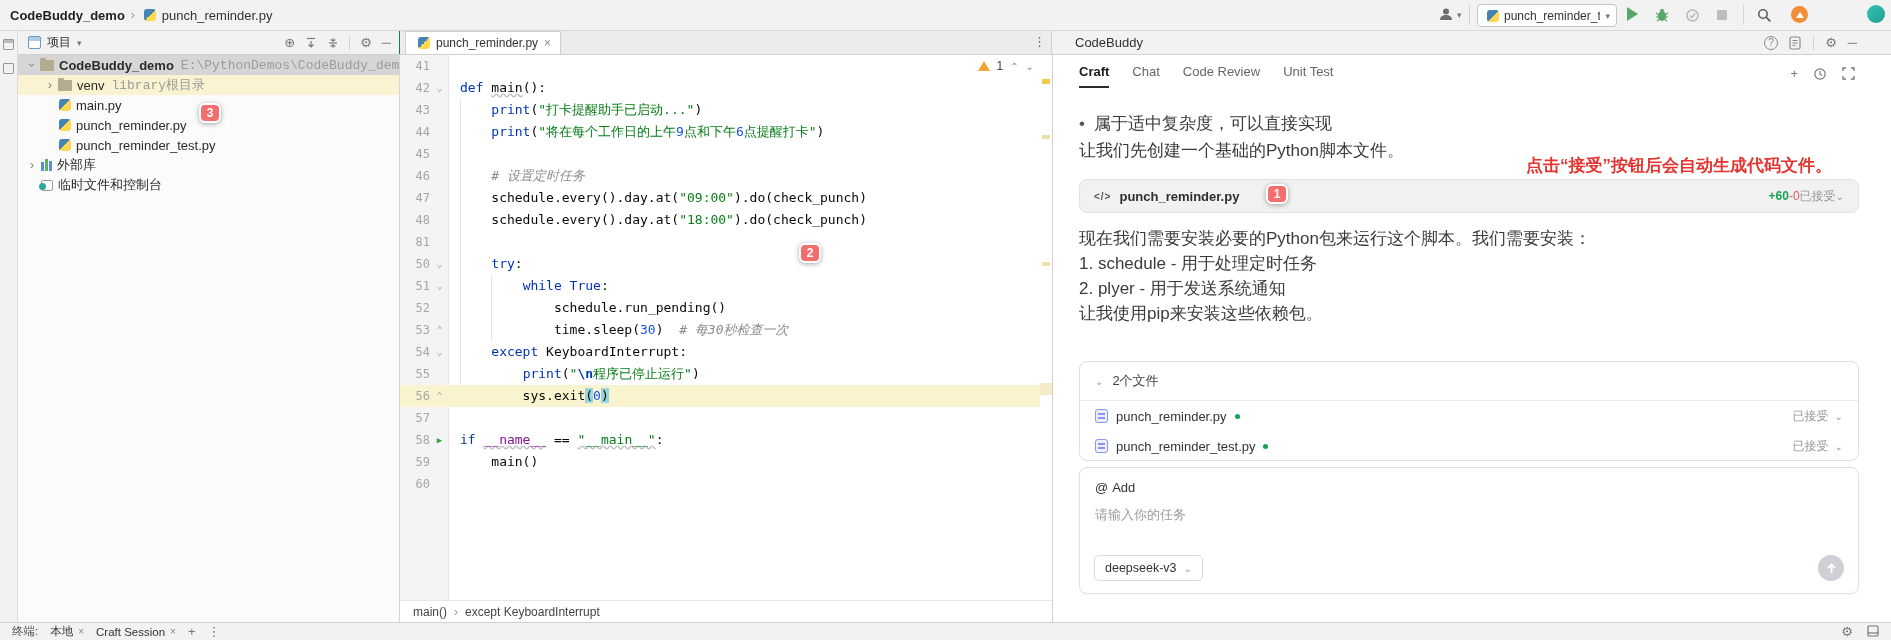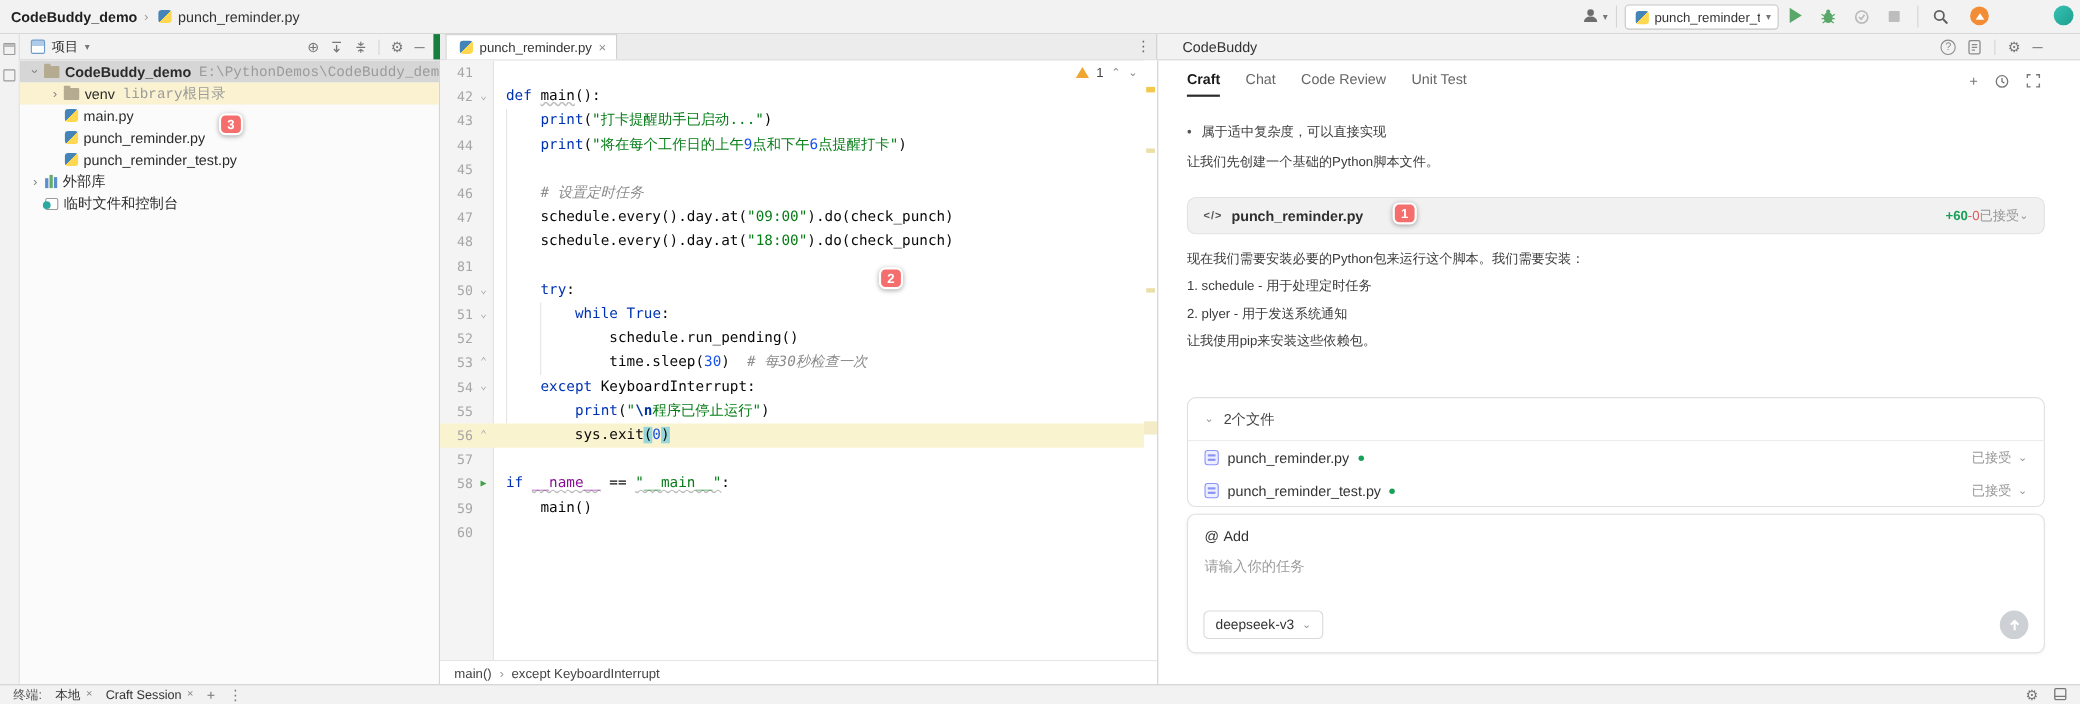--- a/index.html
+++ b/index.html
@@ -22,21 +22,21 @@
   .run-config .name { font-size:12px; color:#333; white-space:nowrap; overflow:hidden; }
   .play-btn { position:absolute; left:196px; top:7px; width:0; height:0; border-left:11px solid #59A869; border-top:7px solid transparent; border-bottom:7px solid transparent; }
   .ico-slot { position:absolute; top:6px; width:18px; height:18px; display:flex; align-items:center; justify-content:center; }
   .tb-div2 { position:absolute; left:312px; top:5px; height:20px; width:1px; background:#D4D4D4; }
   .orange-circle { position:absolute; left:360px; top:6px; width:17px; height:17px; border-radius:50%; background:#F28C35; display:flex; align-items:center; justify-content:center; }
   .orange-circle .arr { width:0; height:0; border-bottom:6px solid #fff; border-left:4px solid transparent; border-right:4px solid transparent; }
   .teal-circle { position:absolute; left:436px; top:5px; width:18px; height:18px; border-radius:50%; background:linear-gradient(135deg,#35C3B4,#1E9E8E); }
 
   
   #row2 { position:absolute; left:0; top:31px; width:1891px; height:24px; background:#F2F2F2; border-bottom:1px solid #D0D0D0; }
-  .proj-header { position:absolute; left:18px; top:0; width:382px; height:23px; border-right:6px solid #15803d; }
+  .proj-header { position:absolute; left:18px; top:0; width:382px; height:23px; border-right:1px solid #15803d; }
   .ph-left { position:absolute; left:10px; top:0; height:23px; display:flex; align-items:center; gap:6px; }
   .proj-ico { width:13px; height:13px; border:1px solid #6E9BC8; background:linear-gradient(180deg,#AECBEA 0 40%,#fff 40%); border-radius:2px; }
   .ph-title { font-size:12px; color:#333; }
   .ph-icons { position:absolute; right:8px; top:0; height:23px; display:flex; align-items:center; gap:10px; color:#777; }
   .gico { font-size:13px; color:#777; line-height:1; cursor:default; }
   .vdiv { width:1px; height:14px; background:#D4D4D4; }
 
   .tabbar { position:absolute; left:400px; top:0; width:652px; height:23px; background:#ECECEC; border-right:1px solid #D0D0D0; }
   .ed-tab { position:absolute; left:5px; top:0; height:23px; background:#FFF; border:1px solid #D0D0D0; border-bottom:none; display:flex; align-items:center; gap:6px; padding:0 9px; }
   .ed-tab .name { font-size:12px; color:#333; }
@@ -104,21 +104,21 @@
 
   
   #crumbbar { position:absolute; left:400px; top:600px; width:652px; height:22px; background:#FFF; border-top:1px solid #E6E6E6; display:flex; align-items:center; gap:7px; padding-left:13px; font-size:12px; color:#444; }
 
   
   #rightpanel { position:absolute; left:1052px; top:55px; width:839px; height:567px; background:#FFF; border-left:1px solid #D0D0D0; }
   #cb-tabs { position:absolute; left:26px; top:9px; display:flex; gap:23px; }
   .cb-tab { font-size:13px; color:#666; padding-bottom:7px; cursor:default; }
   .cb-tab.active { color:#1a1a1a; font-weight:bold; border-bottom:2px solid #2b2b2b; }
   .tabrow-icons { position:absolute; right:36px; top:12px; display:flex; gap:15px; color:#777; }
-  .cb-text { position:absolute; left:26px; color:#3b3b3b; font-size:12px; }
+  .cb-text { position:absolute; left:26px; color:#3b3b3b; font-size:17px; }
   .bullet-dot { display:inline-block; margin-right:9px; color:#555; }
   .annotation { position:absolute; right:59px; top:99px; font-size:17px; font-weight:bold; color:#E3342F;
     text-shadow:-1px -1px 0 #fff,1px -1px 0 #fff,-1px 1px 0 #fff,1px 1px 0 #fff,0 0 4px #fff,0 0 6px rgba(255,255,255,.9); }
   .filecard { position:absolute; left:26px; top:124px; width:780px; height:34px; background:#F1F1F1; border:1px solid #E2E2E2; border-radius:8px; display:flex; align-items:center; padding:0 14px; }
   .code-glyph { font-size:10px; font-weight:bold; color:#555; margin-right:8px; letter-spacing:1px; }
   .filecard .fname { font-size:13px; color:#2f2f2f; font-weight:bold; }
   .filecard .right { margin-left:auto; display:flex; align-items:center; font-size:12px; }
   .plusnum { color:#18A058; font-weight:bold; }
   .minusnum { color:#E25A5A; }
   .status-accepted { color:#969696; }
@@ -458,20 +458,21 @@
             <path d="M1 4V1h3M9 1h3v3M12 9v3H9M4 12H1V9" fill="none" stroke="#777" stroke-width="1.3"></path>
           </svg>
       </span>
     </div>
 
     <div class="cb-text" style="top:57px">
       <span class="bullet-dot">•</span><span>属于适中复杂度，可以直接实现</span>
     </div>
     <div class="cb-text" style="top:84px">让我们先创建一个基础的Python脚本文件。</div>
 
+    <div class="annotation">点击“接受”按钮后会自动生成代码文件。</div>
 
     <div class="filecard">
       <span class="code-glyph">&lt;/&gt;</span>
       <span class="fname">punch_reminder.py</span>
       <span class="right">
         <span class="plusnum">+60</span>
         <span class="minusnum">-0</span>
         <span class="status-accepted">已接受</span>
         <span class="chev-dn">⌄</span>
       </span>

